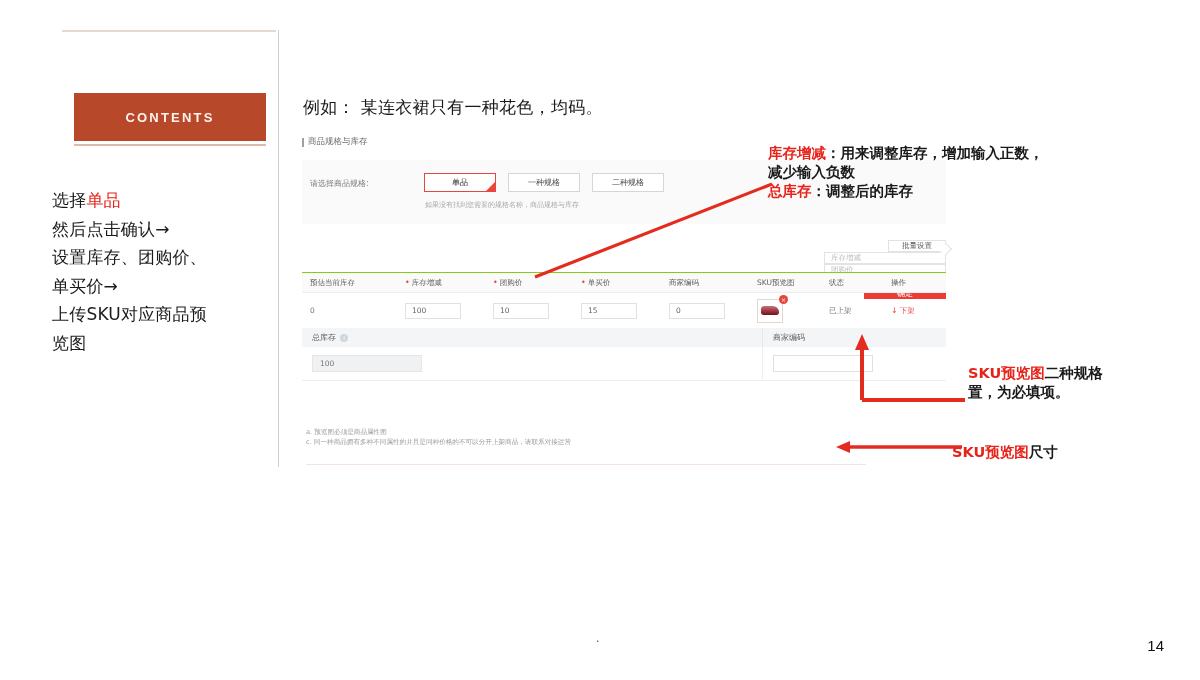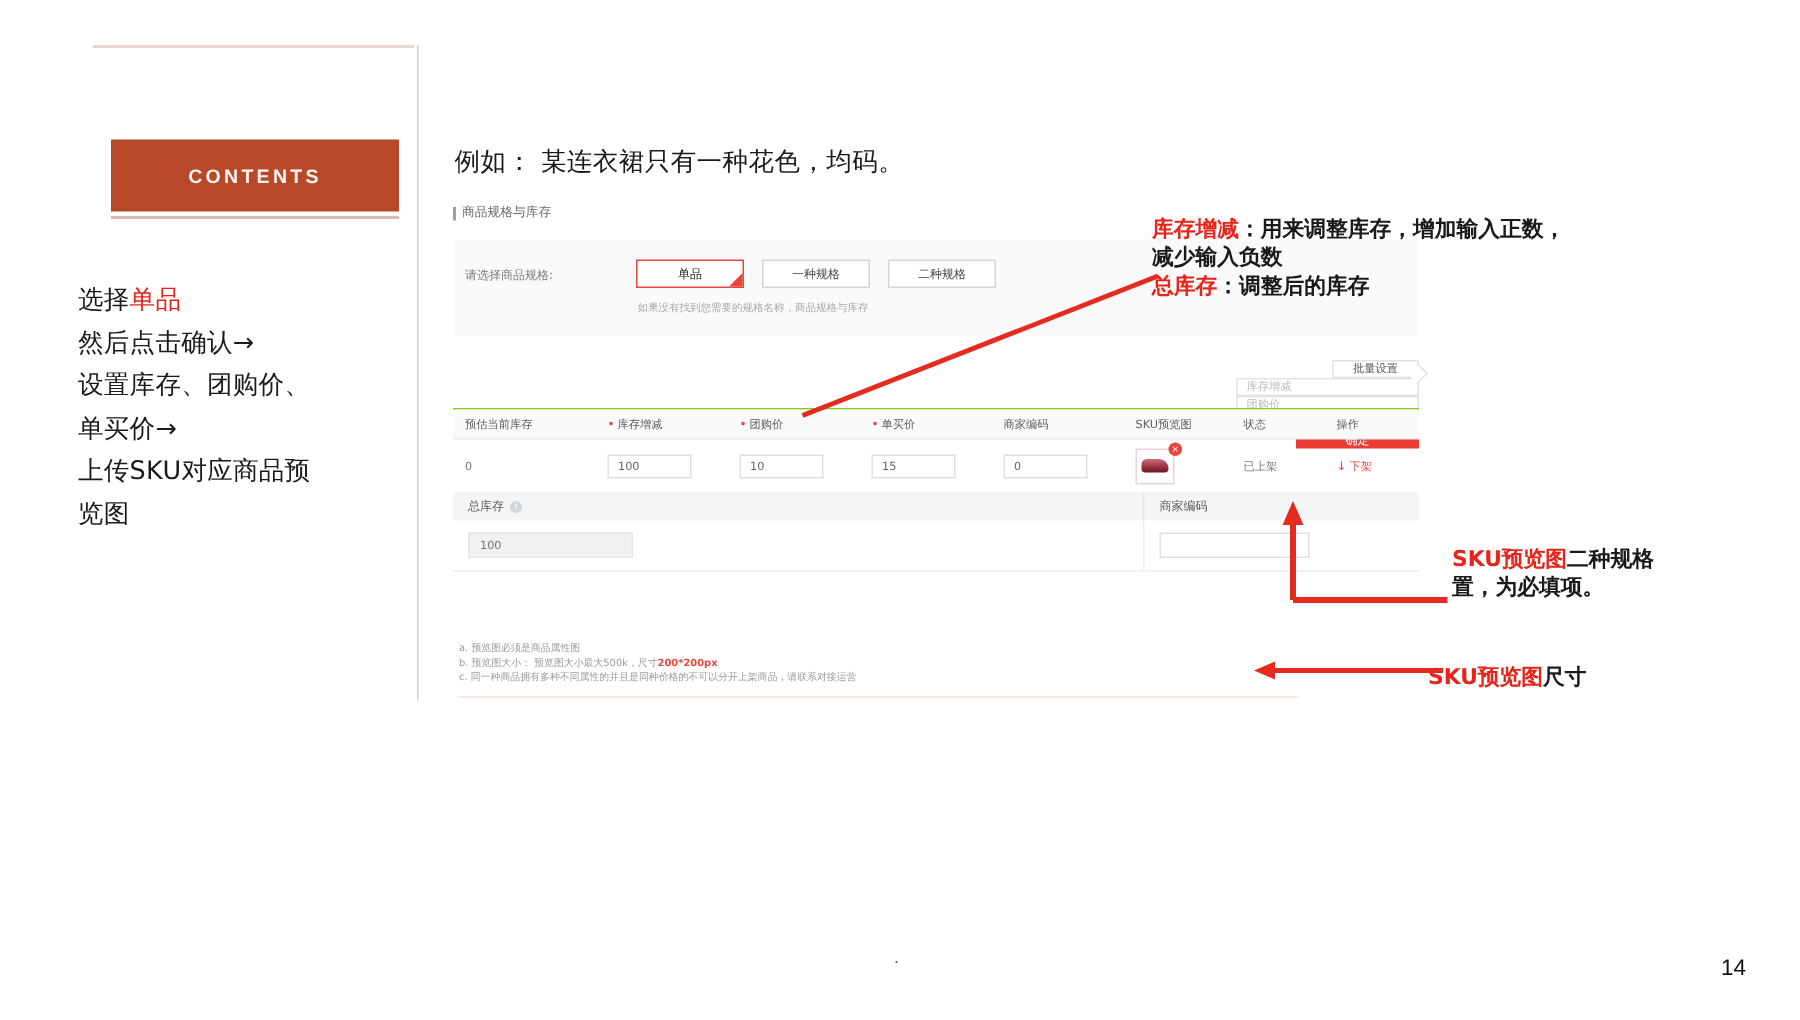--- a/index.html
+++ b/index.html
@@ -347,24 +347,20 @@
         <div class="r">
             <span class="code-input"></span>
           </div>
       </div>
     </div>
 
     <div class="notes">
       <div>
         <span>a.</span>
         <span>预览图必须是商品属性图</span>
-      </div>
-      <div>
-        <span>b.</span>
-        <span>预览图大小： 预览图大小最大500k，尺寸</span><b>200*200px</b>
       </div>
       <div>
         <span>c.</span>
         <span>同一种商品拥有多种不同属性的并且是同种价格的不可以分开上架商品，请联系对接运营</span>
       </div>
     </div>
     <div class="panel-bottom-rule"></div>
   </div>
 
   <div class="ann ann-a">

